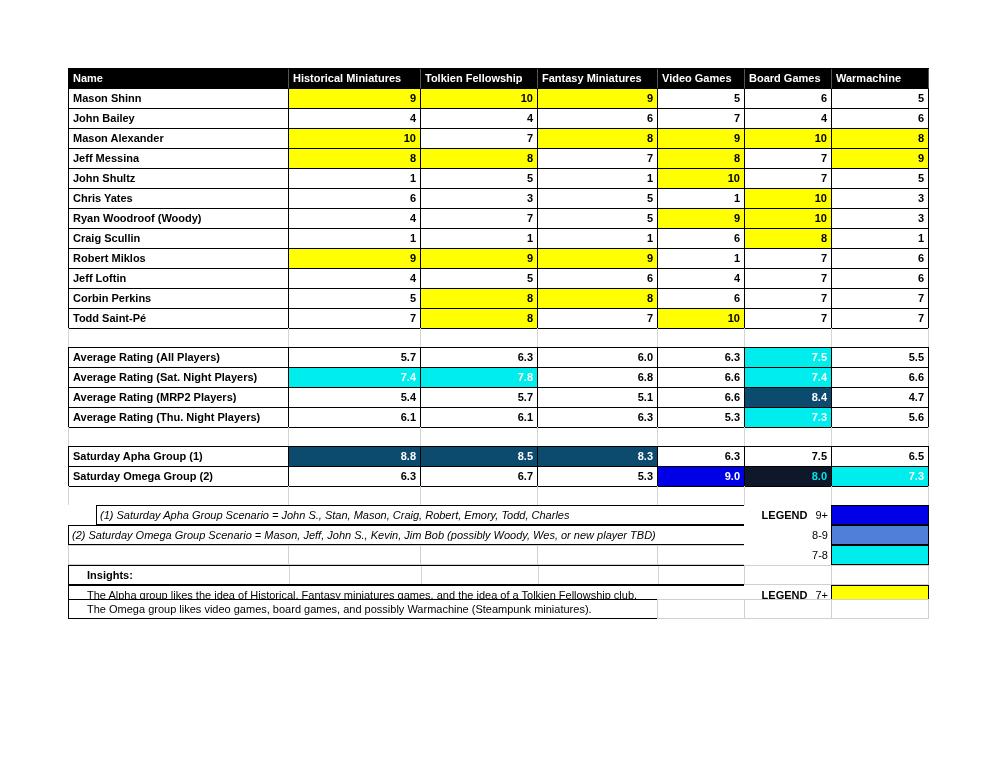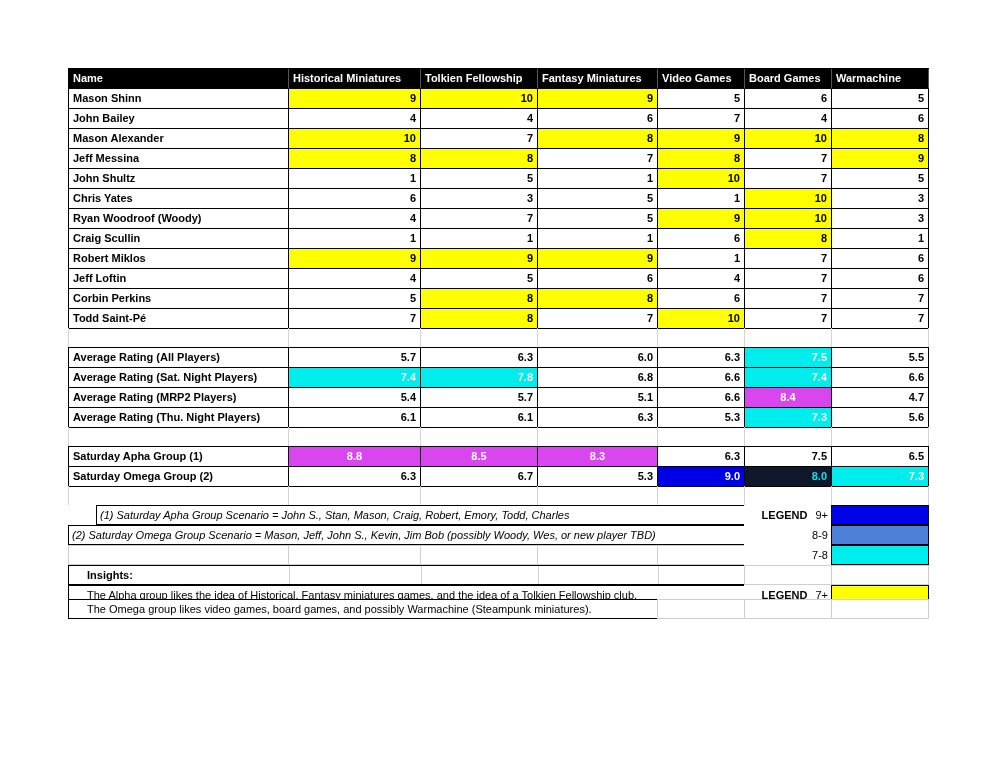--- a/index.html
+++ b/index.html
@@ -10,21 +10,21 @@
            grid-auto-rows:20px;border-top:1px solid #000;border-left:1px solid #000;
            box-sizing:border-box;background:#fff;}
   .c{box-sizing:border-box;border-right:1px solid #000;border-bottom:1px solid #000;
      font:bold 11px/18px "Liberation Sans",sans-serif;padding:0 4px;
      white-space:nowrap;overflow:hidden;color:#000;background:#fff;}
   .hd{background:#000;color:#fff;border-right:1px solid #555;border-bottom:1px solid #000;text-align:left;}
   .num{text-align:right;}
   .lab{text-align:left;}
   .y{background:#FFFF00;}
   .cyan{background:#00EDED;color:#fff;}
-  .mid{background:#d946ef;color:#fff;text-align:center;}
+  .mid{background:#0c4a6e;color:#fff;}
   .midc{background:#0f172a;color:#00E5EE;}
   .dark{background:#0000E6;color:#fff;}
   .gapstrip{position:absolute;left:68px;width:861px;height:19px;
     background-image:linear-gradient(#d4d4d4,#d4d4d4),linear-gradient(#d4d4d4,#d4d4d4),
       linear-gradient(#d4d4d4,#d4d4d4),linear-gradient(#d4d4d4,#d4d4d4),
       linear-gradient(#d4d4d4,#d4d4d4),linear-gradient(#d4d4d4,#d4d4d4),
       linear-gradient(#d4d4d4,#d4d4d4),linear-gradient(#d4d4d4,#d4d4d4);
     background-size:1px 100%;background-repeat:no-repeat;
     background-position:0 0,220px 0,352px 0,469px 0,589px 0,676px 0,763px 0,860px 0;}
   .brow{position:absolute;left:0;width:1000px;height:20px;}

